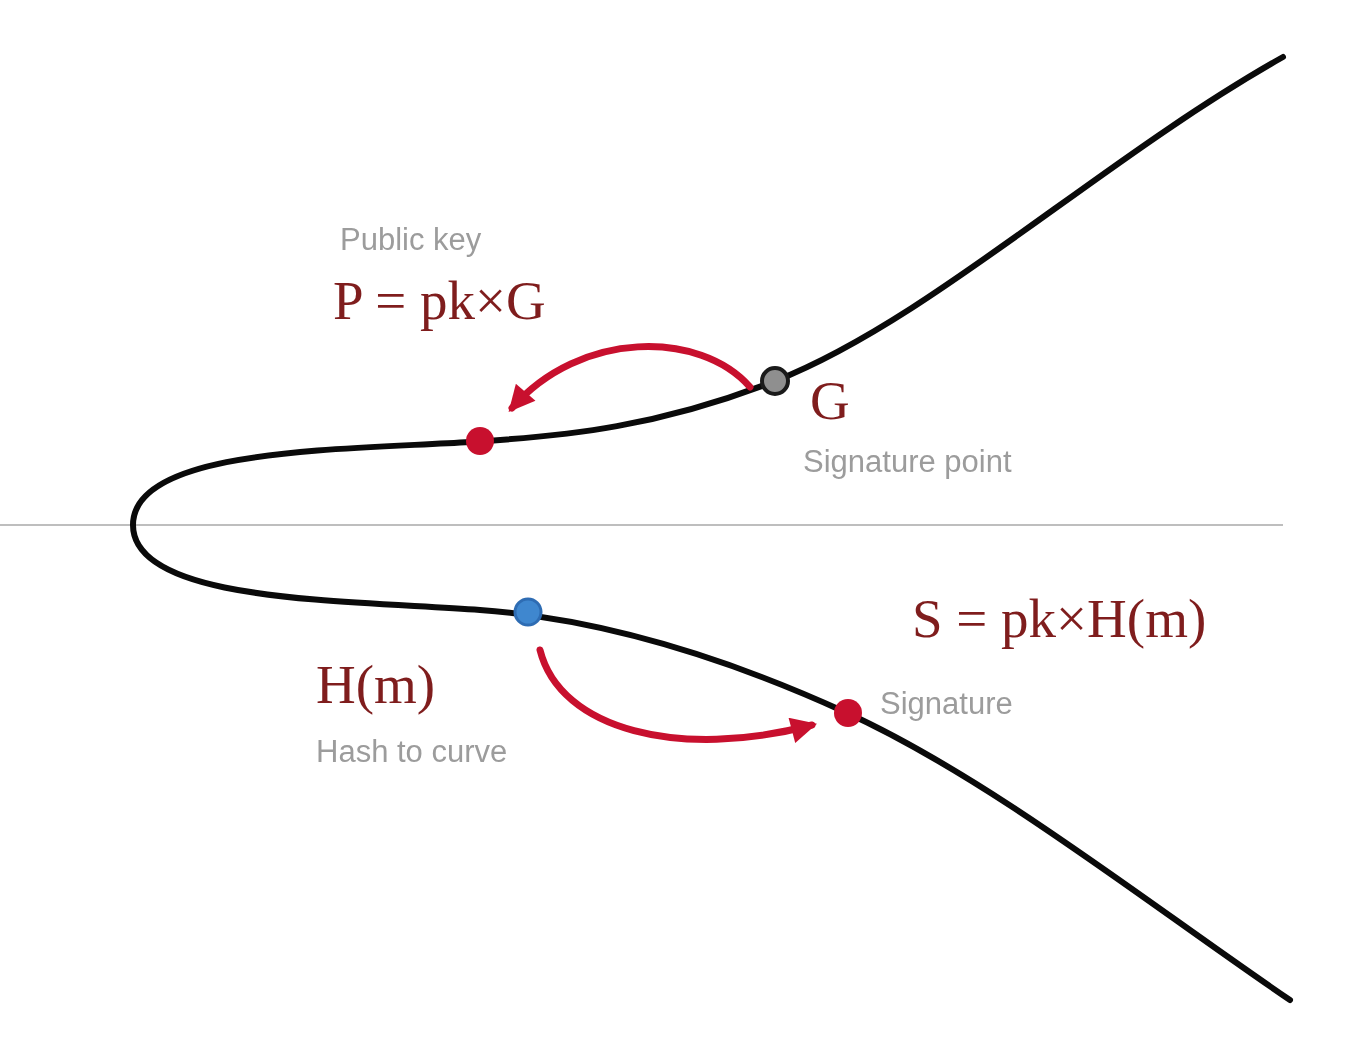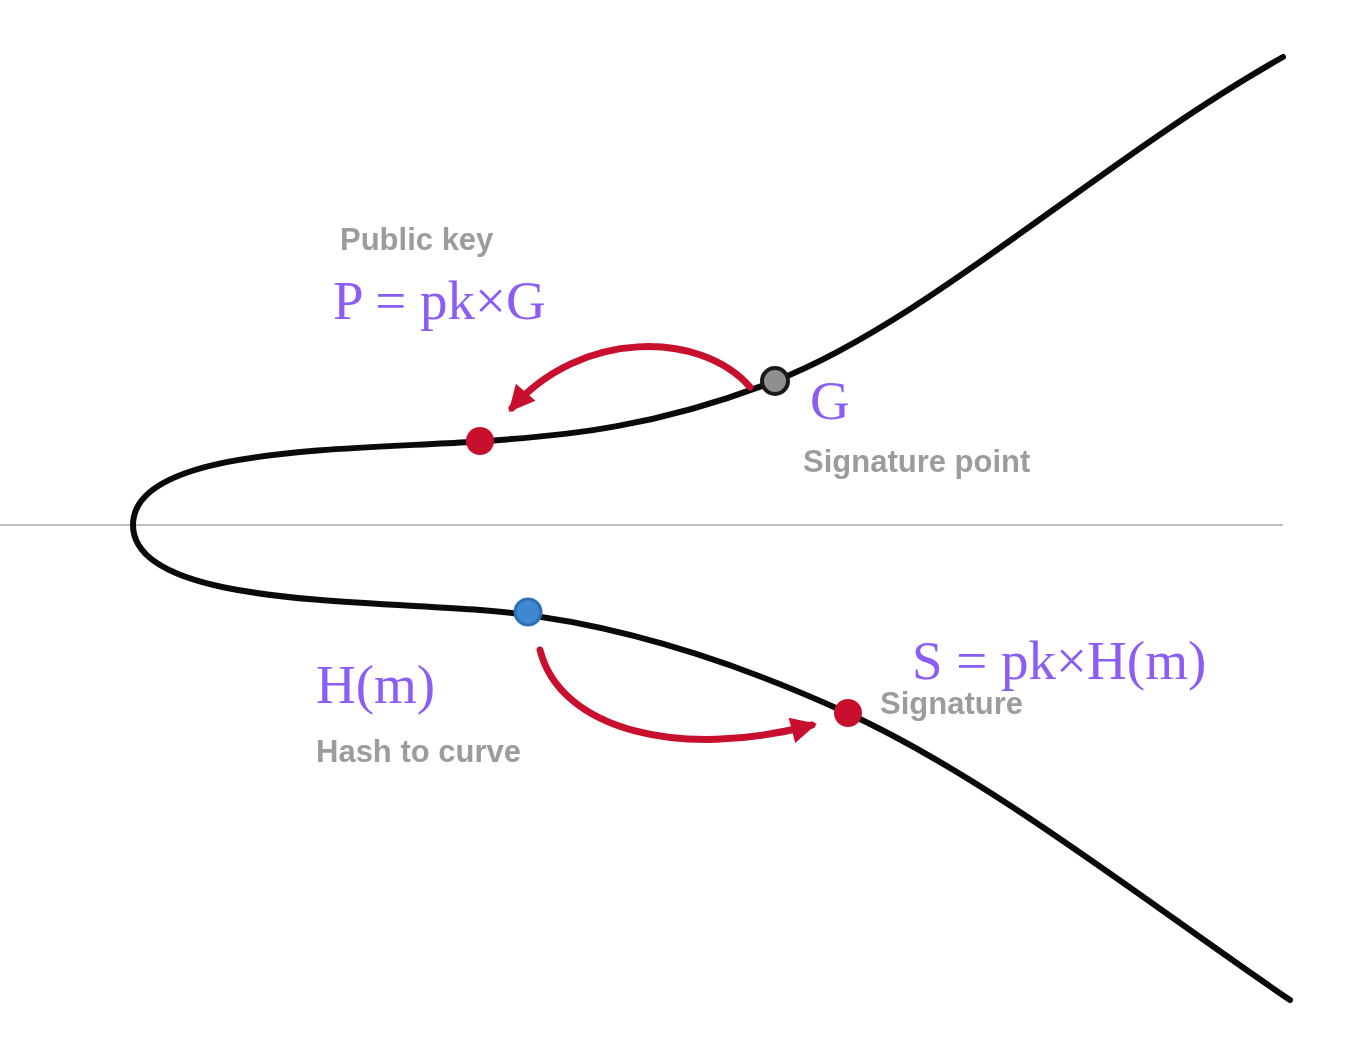--- a/index.html
+++ b/index.html
@@ -18,35 +18,35 @@
     height: 1049px;
   }
   .label {
     position: absolute;
     white-space: nowrap;
     line-height: 1.05;
   }
   .formula {
     font-family: "Liberation Serif", "DejaVu Serif", serif;
     font-size: 55px;
-    color: #8b5cf6;
+    color: #7f1d1d;
     font-weight: 400;
   }
   .caption {
     font-family: "Liberation Sans", "DejaVu Sans", sans-serif;
     font-size: 31px;
     color: #9c9c9c;
-    font-weight: 700;
+    font-weight: 400;
   }
   
   .pos-public-key-caption   { left: 340px; top: 224px; }
   .pos-public-key-formula   { left: 333px; top: 272px; }
   .pos-generator-label      { left: 810px; top: 372px; }
   .pos-generator-caption    { left: 803px; top: 446px; }
-  .pos-signature-formula    { left: 912px; top: 632px; }
+  .pos-signature-formula    { left: 912px; top: 590px; }
   .pos-signature-caption    { left: 880px; top: 688px; }
   .pos-hash-formula         { left: 316px; top: 656px; }
   .pos-hash-caption         { left: 316px; top: 736px; text-align: center; }
 </style>
 </head>
 <body>
 
 <div class="stage">
 
   <svg class="layer-svg" viewBox="0 0 1355 1049">

